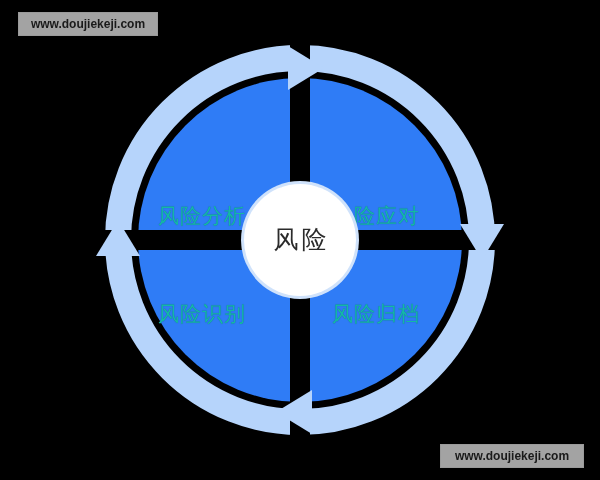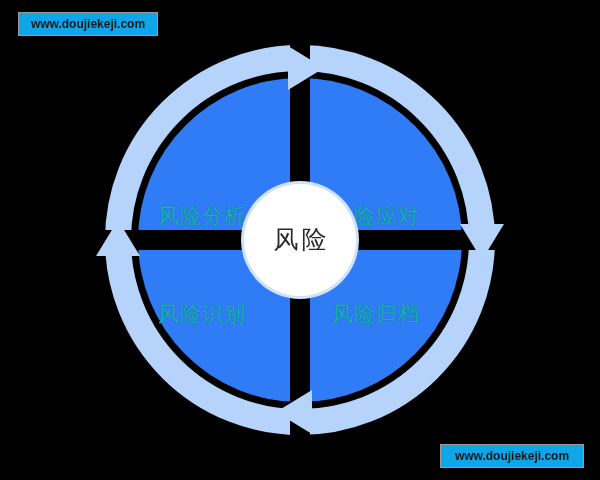--- a/index.html
+++ b/index.html
@@ -12,21 +12,21 @@
     width: 600px;
     height: 480px;
     background: #000000;
     overflow: hidden;
     font-family: "DejaVu Sans", "Liberation Sans", sans-serif;
   }
 
   
   .watermark {
     position: absolute;
-    background: #0ea5e9;
+    background: #a3a3a3;
     border: 1px solid #9a9a9a;
     color: #1a1a1a;
     font-size: 12px;
     font-weight: bold;
     font-family: "Liberation Sans", sans-serif;
     display: flex;
     align-items: center;
     justify-content: center;
     letter-spacing: 0px;
     box-sizing: border-box;

